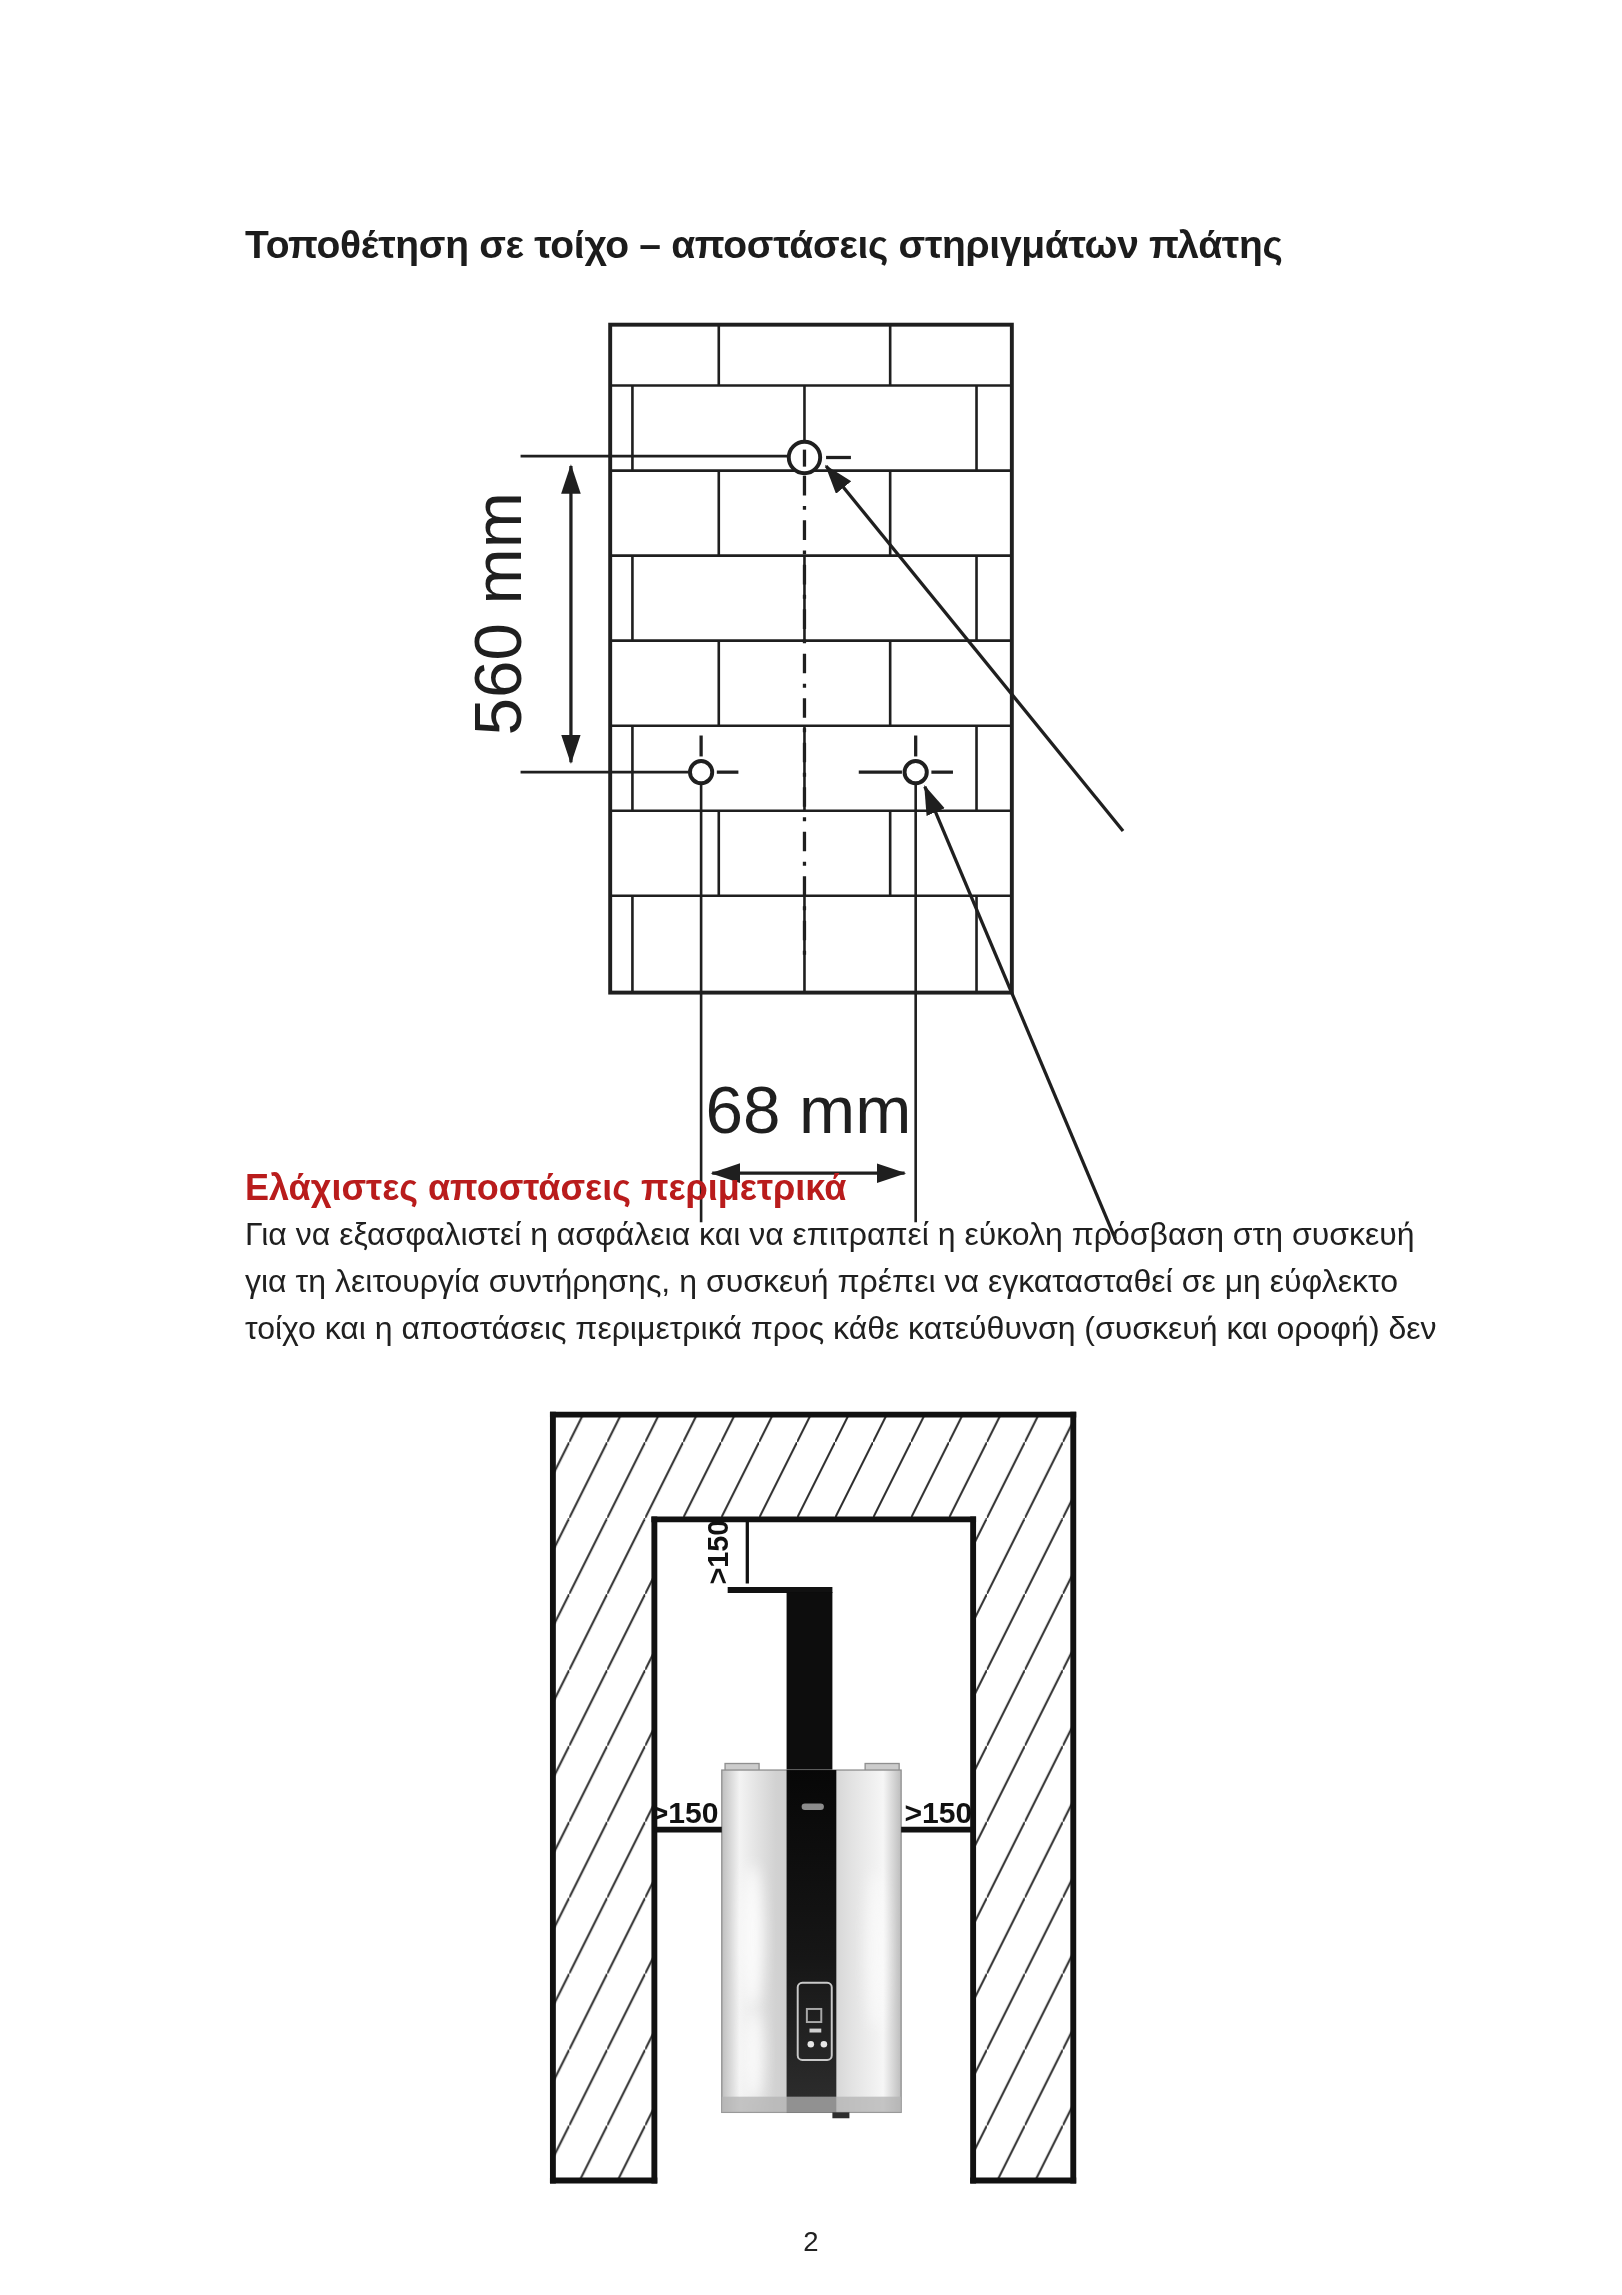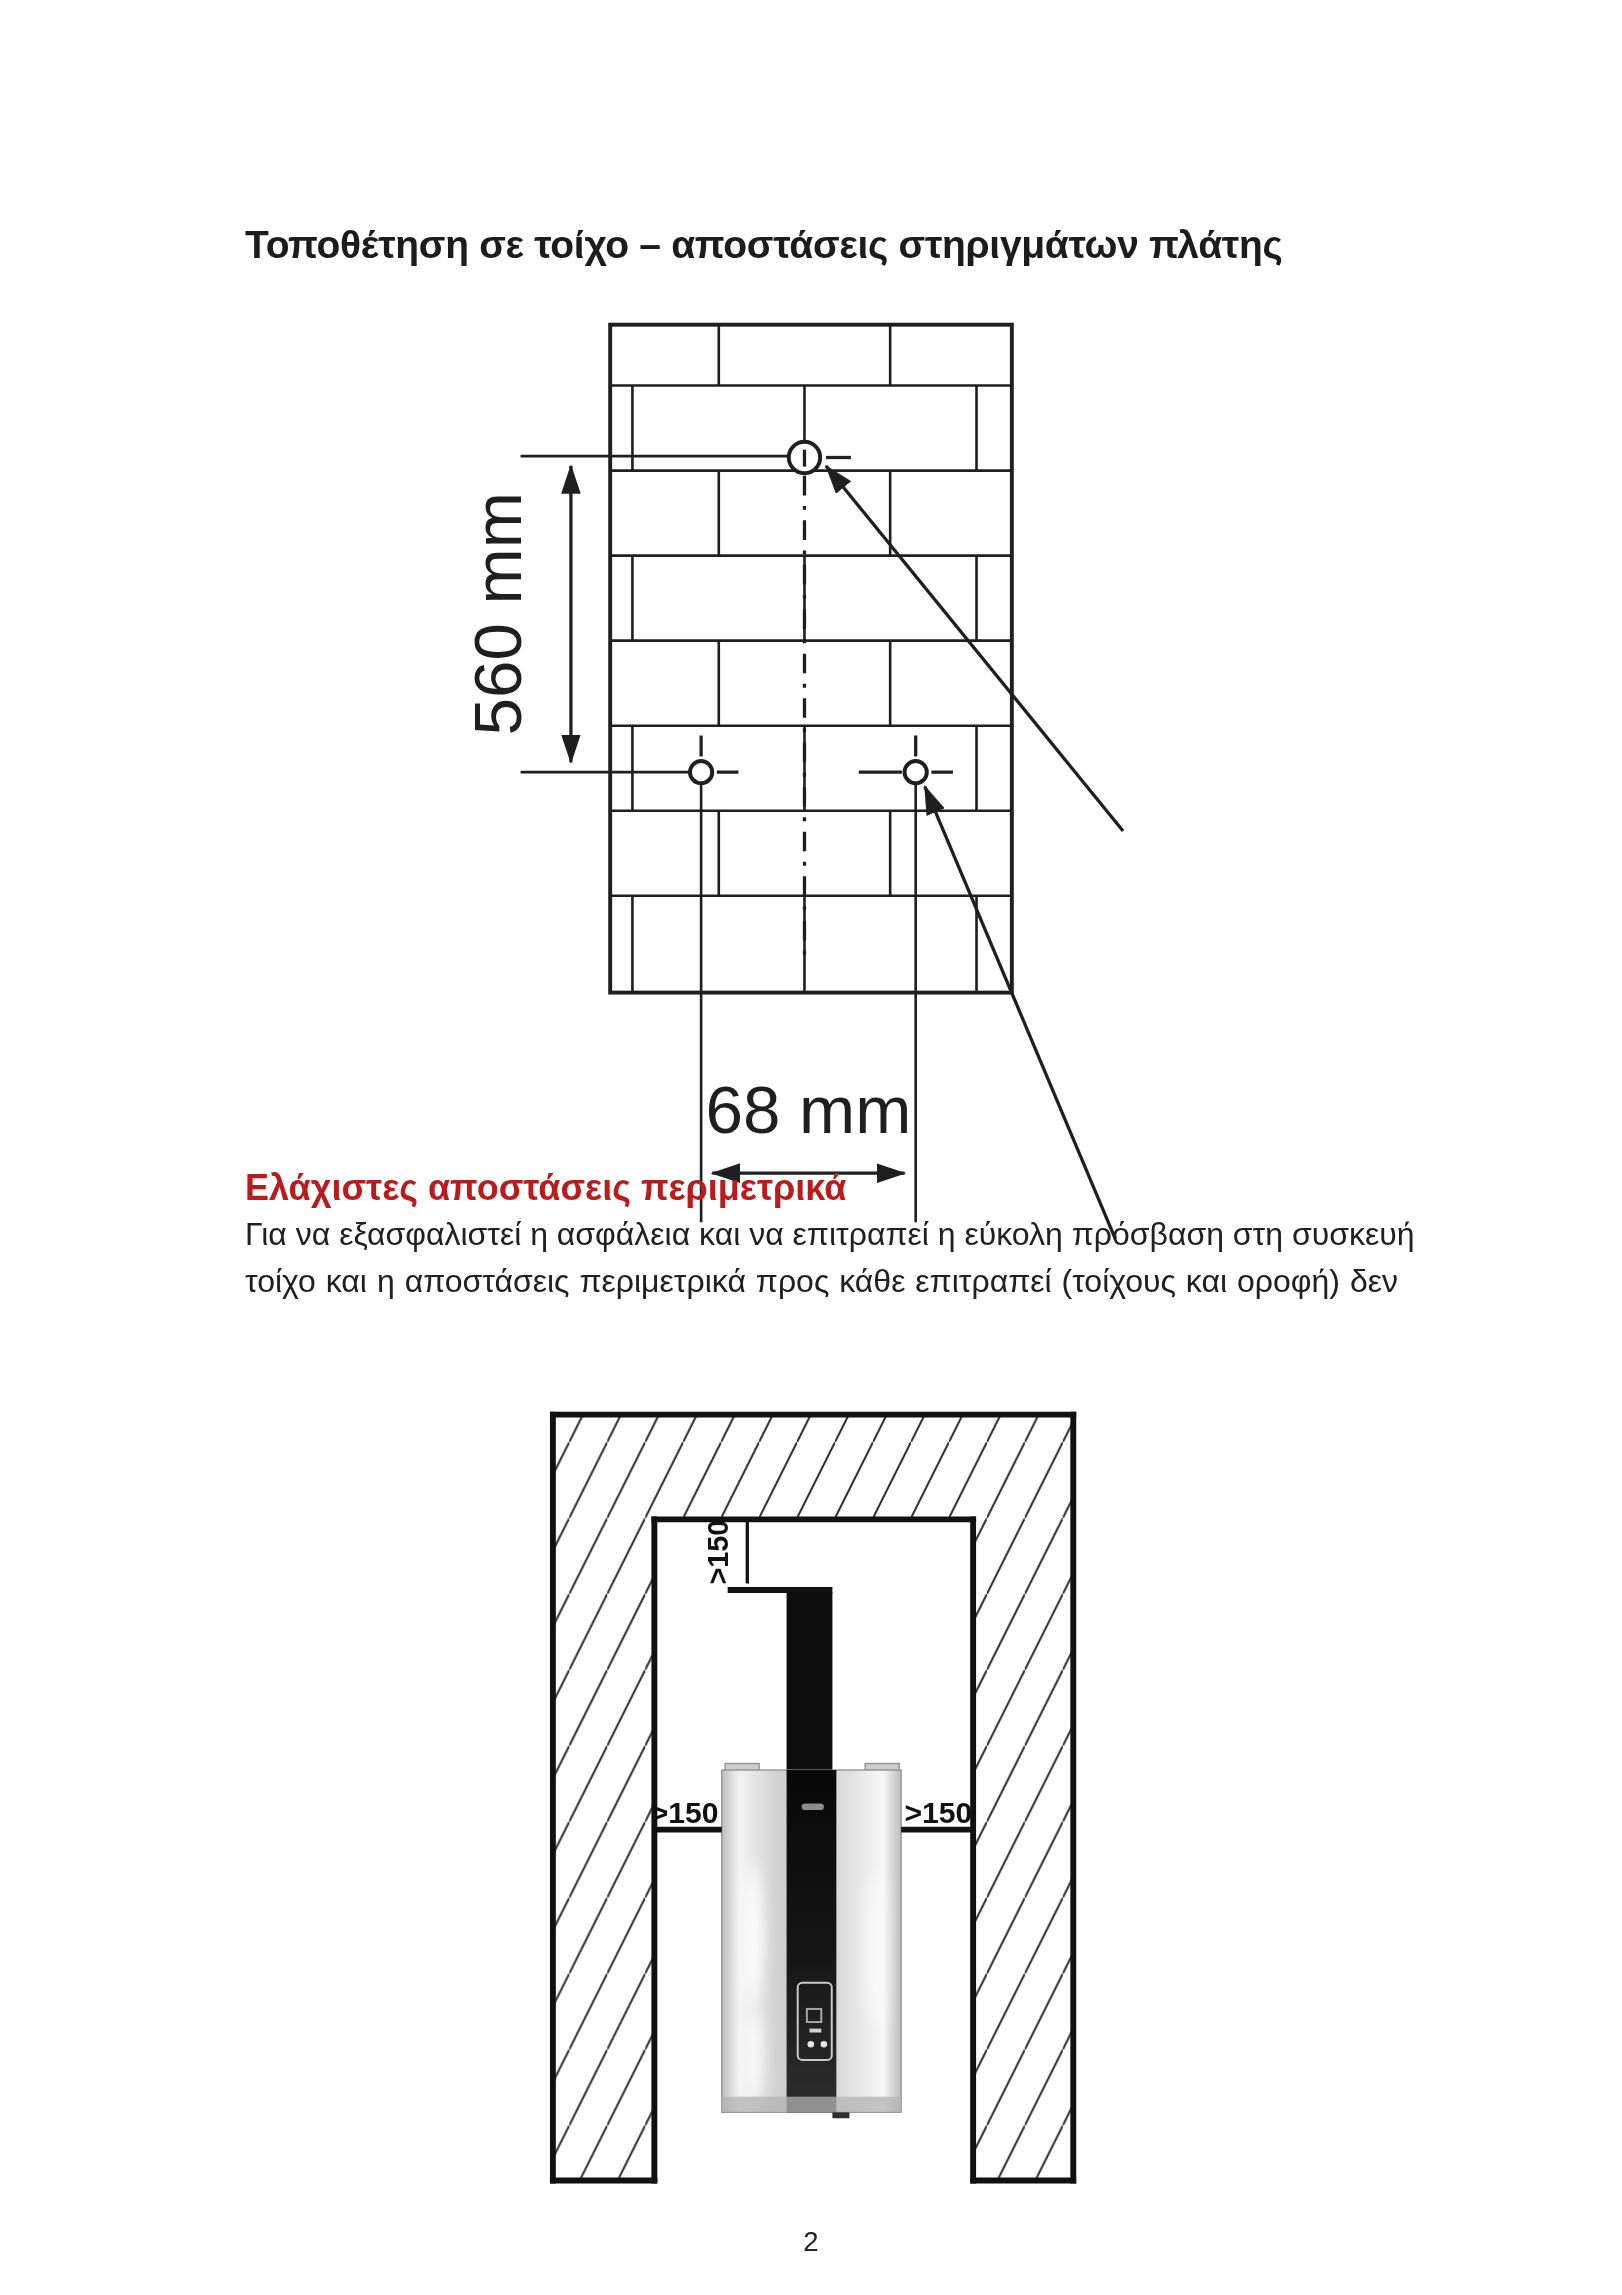--- a/index.html
+++ b/index.html
@@ -115,21 +115,22 @@
   <text x="1235" y="1732" font-size="103" fill="#1f1f1f" text-anchor="middle">68 mm</text>
 
   <line x1="1716" y1="1270" x2="1262" y2="712" stroke="#1f1f1f" stroke-width="5" marker-end="url(#arr)"></line>
   <line x1="1704" y1="1893" x2="1413" y2="1202" stroke="#1f1f1f" stroke-width="5" marker-end="url(#arr)"></line>
 </svg>
 
 <div class="section-heading">Ελάχιστες αποστάσεις περιμετρικά</div>
 
 <div class="paragraph">
   <div class="pline">Για να εξασφαλιστεί η ασφάλεια και να επιτραπεί η εύκολη πρόσβαση στη συσκευή</div>
-  <div class="pline">τοίχο και η αποστάσεις περιμετρικά προς κάθε επιτραπεί (τοίχους και οροφή) δεν</div>
+  <div class="pline">για τη λειτουργία συντήρησης, η συσκευή πρέπει να εγκατασταθεί σε μη εύφλεκτο</div>
+  <div class="pline">τοίχο και η αποστάσεις περιμετρικά προς κάθε κατεύθυνση (συσκευή και οροφή) δεν</div>
 </div>
 
 <svg class="diagram2" viewBox="700 2100 1100 1300" xmlns="http://www.w3.org/2000/svg">
   <defs>
     <pattern id="hatch" width="58" height="116" patternUnits="userSpaceOnUse">
       <line x1="0" y1="116" x2="58" y2="0" stroke="#2b2b2b" stroke-width="3"></line>
     </pattern>
     <linearGradient id="bodyGrad" x1="0" y1="0" x2="1" y2="0">
       <stop offset="0" stop-color="#bfbfbf"></stop>
       <stop offset="0.10" stop-color="#f3f3f3"></stop>

